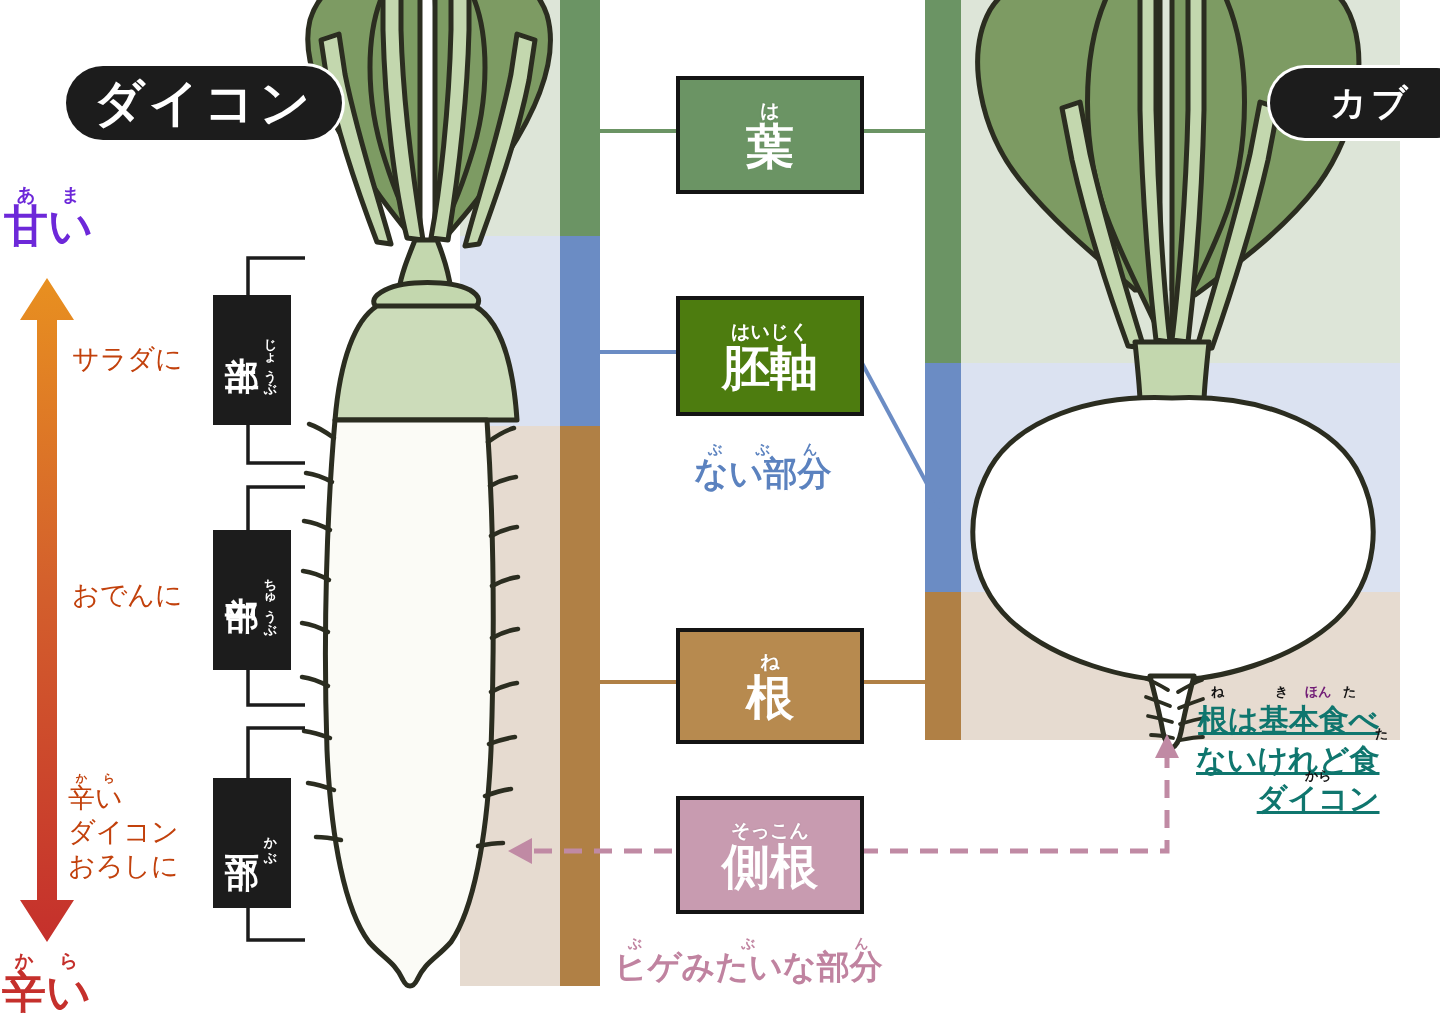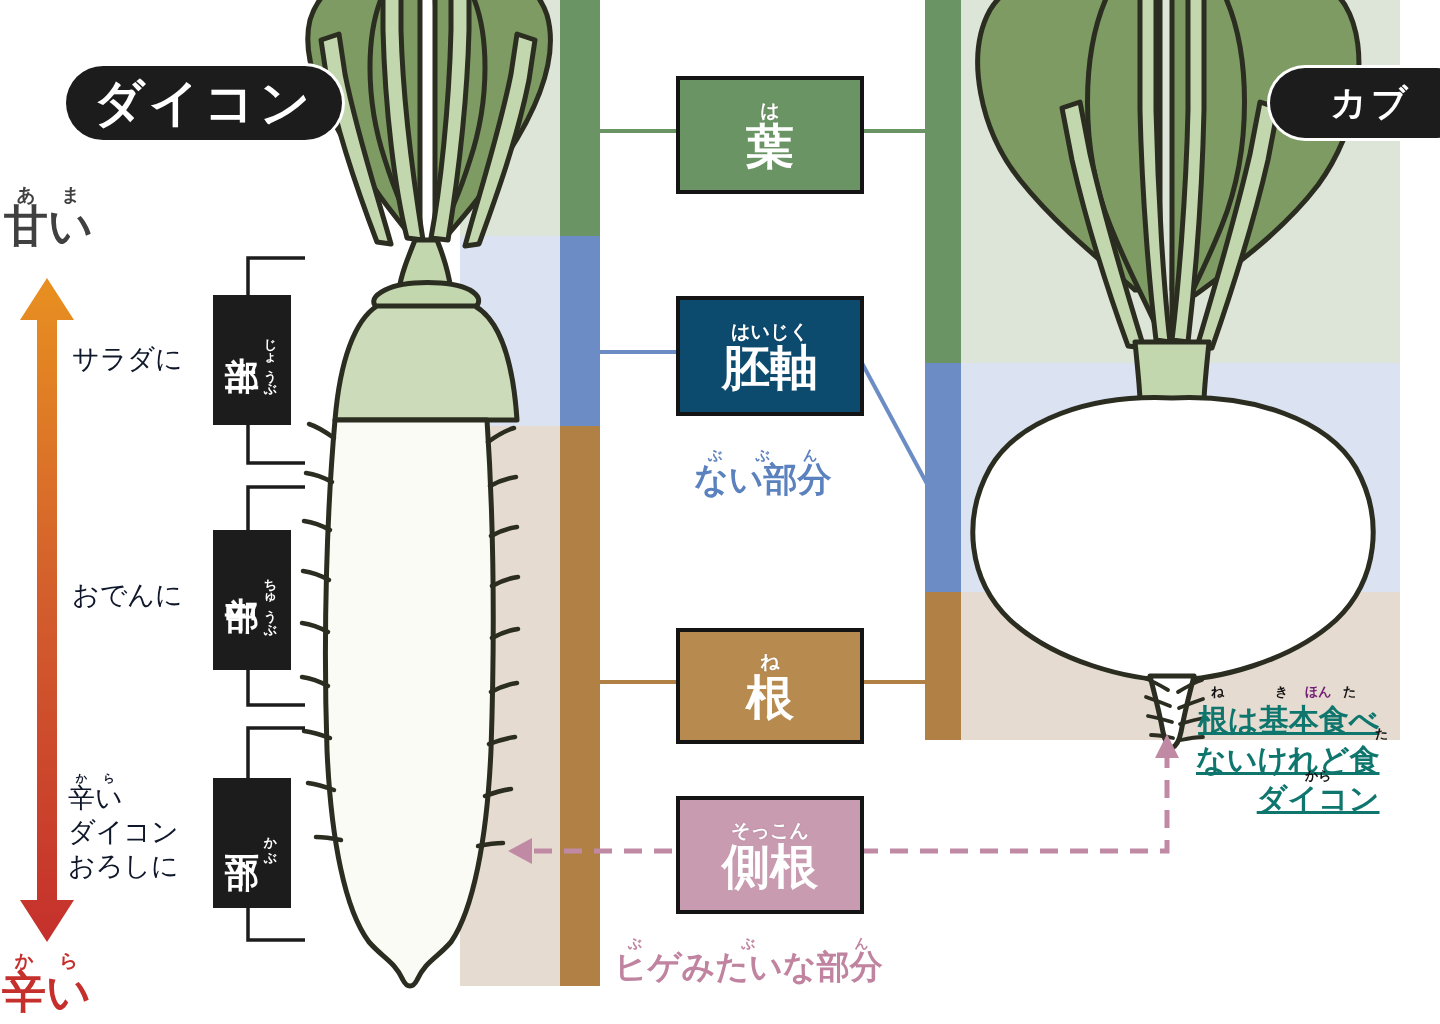--- a/index.html
+++ b/index.html
@@ -44,31 +44,31 @@
     font-size:34px;font-weight:bold;line-height:1.04;
     writing-mode:vertical-rl;text-orientation:upright;
   }
   .partlabel .rb{
     font-size:13px;font-weight:bold;line-height:1.5;
     writing-mode:vertical-rl;text-orientation:upright;
     margin-left:1px;
   }
 
   
-  .cap{font-size:27px;color:#0f172a;line-height:1.25;white-space:nowrap;}
+  .cap{font-size:27px;color:#c2410c;line-height:1.25;white-space:nowrap;}
 
   
   ruby{ruby-position:over;}
   rt{font-size:.42em;font-weight:bold;line-height:1;}
 
   .blue-txt{color:#5b82bf;font-weight:bold;font-size:34px;line-height:1.18;white-space:nowrap;}
   .pink-txt{color:#c083a0;font-weight:bold;font-size:33px;line-height:1.15;white-space:nowrap;}
   .black-txt{color:#0f766e;font-weight:bold;font-size:30px;line-height:1.32;white-space:nowrap;text-decoration:underline;}
 
-  .sweet{color:#404040;font-weight:bold;font-size:44px;line-height:1;}
+  .sweet{color:#6d28d9;font-weight:bold;font-size:44px;line-height:1;}
   .spicy{color:#c5302c;font-weight:bold;font-size:44px;line-height:1;}
 
   svg{display:block;}
 </style>
 </head>
 <body>
 
 <div class="stage">
 
   <div class="band abs" style="left:460px;top:0;width:100px;height:236px;background:#dde5d8;"></div>
@@ -262,37 +262,37 @@
       <span class="kanji">下部</span>
       <span class="rb">かぶ</span>
     </div>
   </div>
 
   <div class="callout abs" style="left:676px;top:76px;width:180px;height:110px;background:#6b9464;">
     <span class="ruby">は</span>
     <span class="main">葉</span>
   </div>
 
-  <div class="callout abs" style="left:676px;top:296px;width:180px;height:112px;background:#0c4a6e;">
+  <div class="callout abs" style="left:676px;top:296px;width:180px;height:112px;background:#4d7c0f;">
     <span class="ruby">はいじく</span>
     <span class="main">胚軸</span>
   </div>
 
   <div class="callout abs" style="left:676px;top:628px;width:180px;height:108px;background:#b78a4f;">
     <span class="ruby">ね</span>
     <span class="main">根</span>
   </div>
 
   <div class="callout abs" style="left:676px;top:796px;width:180px;height:110px;background:#c89bb0;">
     <span class="ruby">そっこん</span>
     <span class="main">側根</span>
   </div>
 
   <div class="abs blue-txt" style="left:694px;top:432px;text-align:center;">
-    <div style="margin-top:16px;">
+    <div style="margin-top:10px;">
       <ruby><span>ない部分</span><rt>ぶぶん</rt></ruby>
     </div>
   </div>
 
   <div class="abs pink-txt" style="left:614px;top:912px;margin-top:24px;">
     <ruby><span>ヒゲみたいな部分</span><rt>ぶぶん</rt></ruby>
   </div>
 
   <div class="abs black-txt" style="left:1196px;top:700px;text-align:right;">
     <div>根は基本食べ</div>

